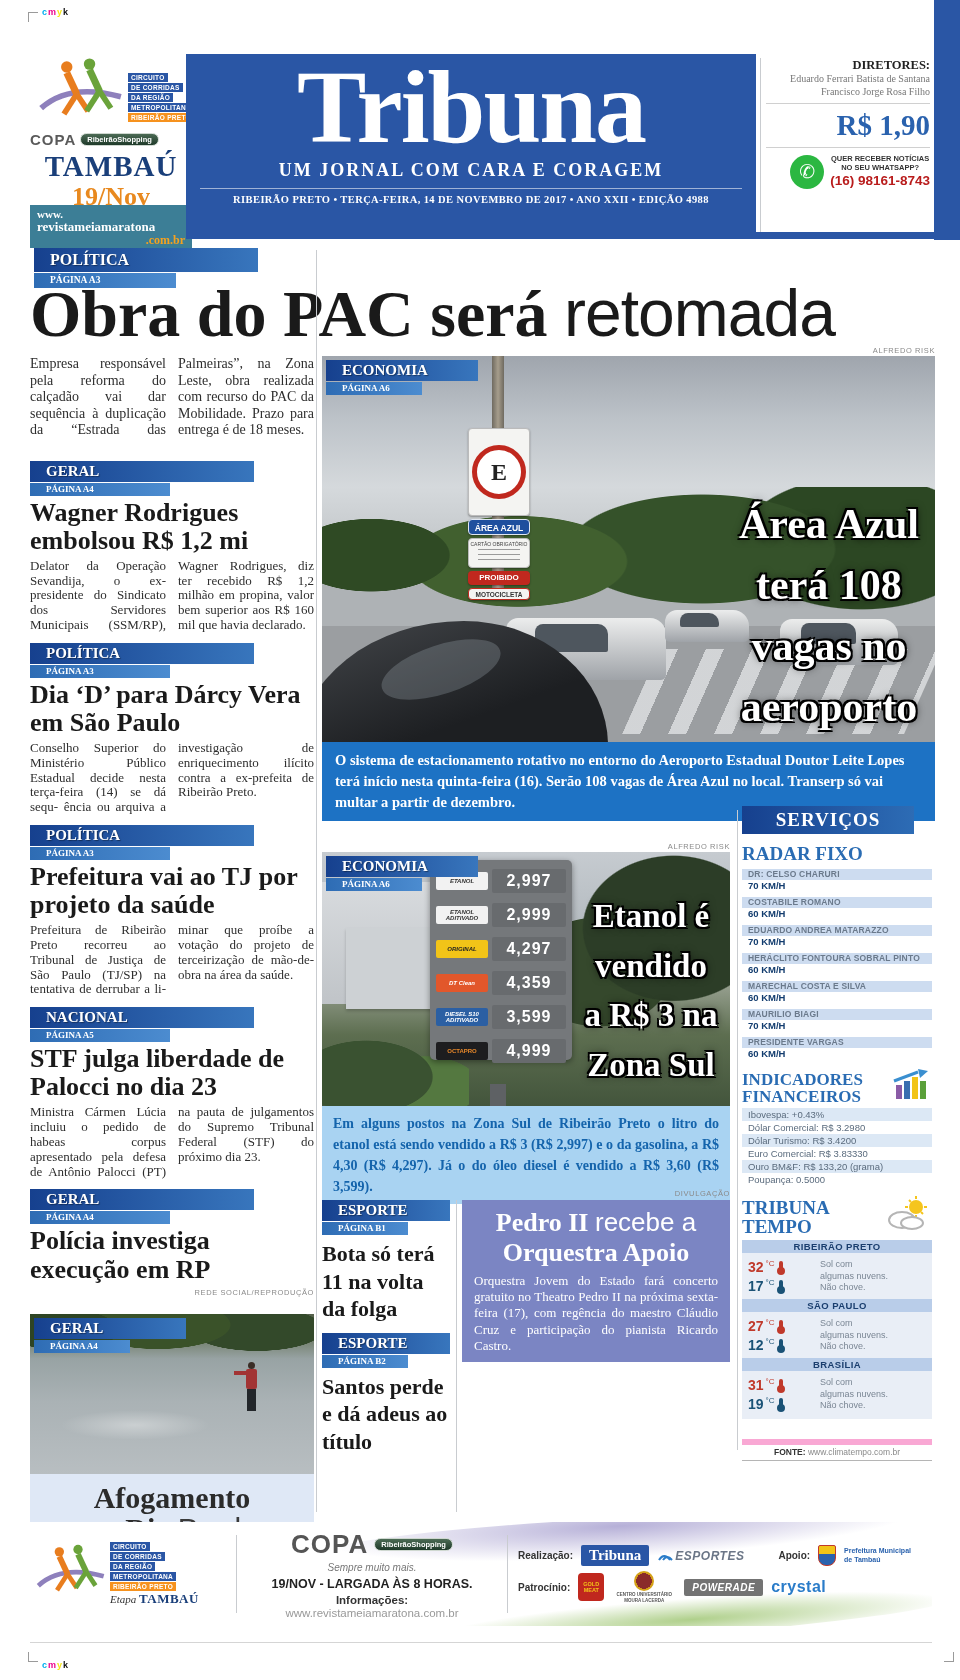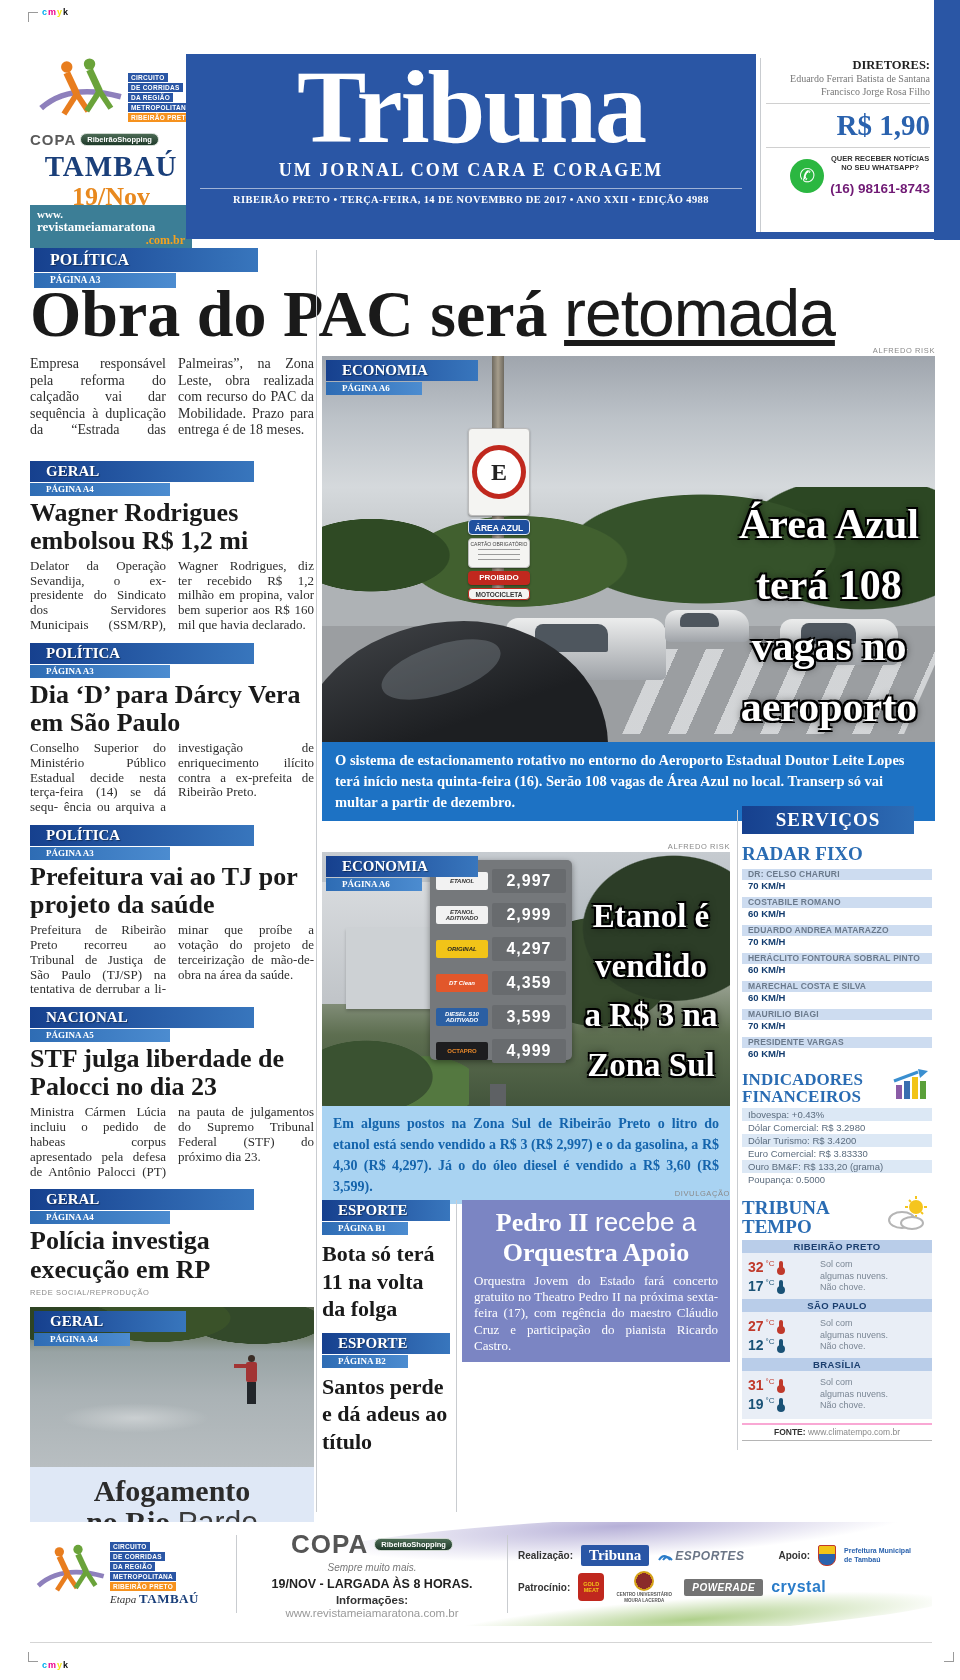--- a/index.html
+++ b/index.html
@@ -34,48 +34,48 @@
   .mastTag{font-weight:bold;font-size:18px;letter-spacing:2px;margin-top:2px;}
   .mastDate{font-weight:bold;font-size:10.5px;letter-spacing:.4px;margin:7px 14px 0 14px;padding-top:5px;border-top:1px solid rgba(255,255,255,.55);}
   .hinfo{left:766px;top:58px;width:164px;height:176px;text-align:right;}
   .dirLabel{font-weight:bold;font-size:12.5px;color:#222;}
   .dirName{font-size:10px;color:#777;line-height:1.25;}
   .hrline{border:none;border-top:1px solid #d0d0d0;margin:5px 0;}
   .price{font-weight:bold;font-size:29px;color:#2a62ae;}
   .waRow{display:flex;align-items:center;justify-content:flex-end;gap:6px;margin-top:6px;}
   .waIcon{width:34px;height:34px;border-radius:50%;background:#2bb741;color:#fff;display:flex;align-items:center;justify-content:center;font-size:19px;flex:0 0 auto;}
   .waTxt{font-family:"Liberation Sans",sans-serif;font-size:7.5px;font-weight:bold;color:#333;line-height:1.25;text-align:center;}
-  .waNum{font-family:"Liberation Sans",sans-serif;font-size:13.5px;font-weight:bold;color:#701a75;margin-top:8px;}
+  .waNum{font-family:"Liberation Sans",sans-serif;font-size:13.5px;font-weight:bold;color:#b91c1c;margin-top:0;}
   .cornerBar{left:934px;top:0;width:26px;height:240px;background:#2a56a5;}
   .headRule{left:186px;top:232px;width:748px;height:7px;background:#2a56a5;}
   .vline{position:absolute;width:1px;background:#c9ccd0;}
   
   .kicker{position:relative;}
   .bar1{background:linear-gradient(90deg,#16408e,#3876bd);color:#fff;font-weight:bold;font-size:15px;
         height:21px;line-height:21px;padding-left:16px;box-sizing:border-box;text-shadow:1px 1px 1px rgba(0,0,0,.4);}
   .bar2{background:linear-gradient(90deg,#2e6cb4,#4c8cd0);color:#fff;font-weight:bold;font-size:9px;
         height:13px;line-height:13px;padding-left:16px;box-sizing:border-box;margin-top:1px;}
   
   .mainKicker{left:34px;top:248px;width:224px;}
   .mainKicker .bar1{height:24px;line-height:24px;font-size:16px;}
   .mainKicker .bar2{width:142px;height:15px;line-height:15px;font-size:9.5px;}
   .mainHeadline{left:30px;top:280px;width:905px;white-space:nowrap;font-size:66px;line-height:1;color:#1a1a1a;}
   .mainHeadline .b{font-weight:bold;}
-  .mainHeadline .l{font-family:"Liberation Sans",sans-serif;font-weight:300;letter-spacing:-1px;text-decoration:underline;}
+  .mainHeadline .l{font-family:"Liberation Sans",sans-serif;font-weight:300;letter-spacing:-1px;}
   .credit{font-family:"Liberation Sans",sans-serif;font-size:7.5px;color:#8a8a8a;letter-spacing:.6px;}
   
   .leftcol{left:30px;top:356px;width:284px;}
   .body2{font-size:13px;line-height:1.14;text-align:justify;column-count:2;column-gap:12px;color:#2e2e2e;}
   .leadBody{font-size:14px;line-height:1.18;margin-bottom:22px;}
   .story{margin-top:0;}
   .story .kicker{width:224px;margin-bottom:3px;}
   .story .bar2{width:140px;}
   .stitle{font-weight:bold;font-size:26px;line-height:1.08;color:#1a1a1a;margin-bottom:4px;}
   .sbody{margin-bottom:10px;}
-  .crRight{text-align:left;margin:2px 0 10px 0;}
+  .crRight{text-align:right;margin:2px 0 17px 0;}
   
   .drownPhoto{position:relative;width:284px;height:160px;overflow:hidden;
      background:linear-gradient(180deg,#55604b 0%,#6d7a64 14%,#98a3a4 28%,#aab2b5 55%,#b8bec1 100%);}
   .drownPhoto .veg{position:absolute;left:0;top:0;width:100%;height:34%;
      background:radial-gradient(ellipse 90px 34px at 12% 30%,#2e4423 60%,transparent 61%),
                 radial-gradient(ellipse 120px 40px at 45% 20%,#3a5229 60%,transparent 61%),
                 radial-gradient(ellipse 110px 36px at 80% 28%,#33492a 60%,transparent 61%);}
   .person{position:absolute;right:52px;top:48px;width:20px;height:54px;}
   .person .head{position:absolute;left:6px;top:0;width:7px;height:7px;border-radius:50%;background:#3a2d26;}
   .person .torso{position:absolute;left:4px;top:7px;width:11px;height:20px;background:#a23434;border-radius:2px;}
@@ -193,21 +193,21 @@
   .t{display:flex;align-items:center;gap:2px;height:19px;}
   .t b{font-size:14px;}
   .t .u{font-size:8px;align-self:flex-start;margin-top:2px;}
   .t.hi{color:#c0392b;}
   .t.lo{color:#1a5276;}
   .thermo{display:inline-block;width:4px;height:11px;border-radius:2px;position:relative;margin-left:2px;}
   .thermo.hi{background:#c0392b;}
   .thermo.lo{background:#1a5276;}
   .thermo::after{content:"";position:absolute;left:-2px;bottom:-3px;width:8px;height:8px;border-radius:50%;background:inherit;}
   .wdesc{font-size:9px;color:#7a8694;line-height:1.3;padding-top:2px;}
-  .fonte{border-top:2px solid #f9a8d4;border-bottom:1px solid #b5b5b5;margin-top:4px;background:#fff;
+  .fonte{border-top:6px solid #f9a8d4;border-bottom:1px solid #b5b5b5;margin-top:20px;background:#fff;
      height:15px;line-height:15px;text-align:center;font-size:8.5px;color:#8a8a8a;}
   .fonte b{color:#333;}
   
   .footer{left:30px;top:1522px;width:902px;height:104px;background:#fff;overflow:hidden;}
   .swooshP{position:absolute;left:290px;top:-4px;width:600px;height:40px;border-radius:50%;transform:rotate(-3deg);
      background:radial-gradient(ellipse at 50% 20%,rgba(122,111,183,.55),rgba(122,111,183,0) 70%);}
   .swooshG{position:absolute;right:-20px;bottom:-8px;width:520px;height:36px;border-radius:50%;transform:rotate(-4deg);
      background:radial-gradient(ellipse at 50% 60%,rgba(122,176,62,.6),rgba(122,176,62,0) 70%);}
   .fwrap{position:relative;display:flex;height:100%;align-items:center;gap:10px;padding:0 6px;box-sizing:border-box;}
   .fcol1{flex:0 0 190px;display:flex;align-items:center;gap:4px;}

